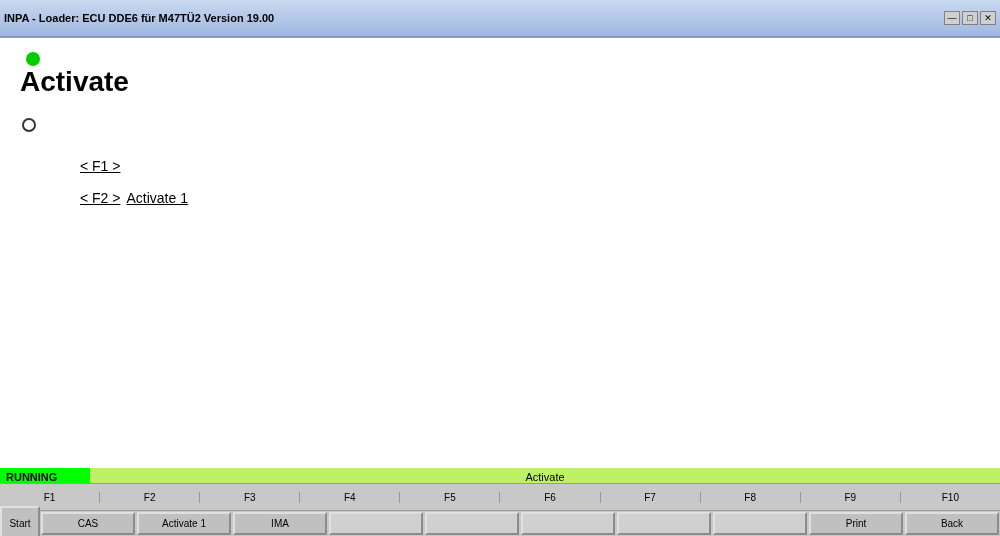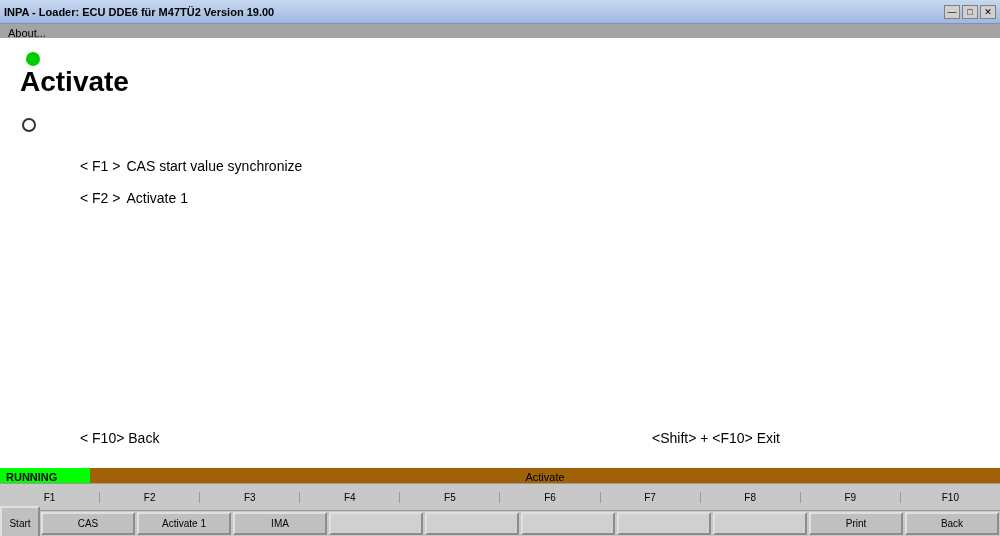--- a/index.html
+++ b/index.html
@@ -1,21 +1,21 @@
 <!DOCTYPE html>
 <html><head>
   <meta charset="utf-8">
   <style>
     * { margin: 0; padding: 0; box-sizing: border-box; }
     body { width: 1000px; height: 536px; background: #fff; font-family: Arial, sans-serif; font-size: 13px; overflow: hidden; position: relative; }
 
     
     .title-bar {
       background: linear-gradient(to bottom, #c8d8f0 0%, #a0b8e0 100%);
-      height: 24px;
+      height: 37px;
       display: flex;
       align-items: center;
       justify-content: space-between;
       padding: 0 4px;
       border-bottom: 1px solid #8090c0;
     }
     .title-bar-text {
       font-size: 11px;
       font-weight: bold;
       color: #000;
@@ -79,20 +79,21 @@
       margin: 10px 0 0 60px;
     }
 
     .menu-entry {
       font-size: 14px;
       color: #000;
       margin-bottom: 16px;
       display: flex;
       align-items: center;
       gap: 6px;
+      text-decoration: underline;
     }
 
     .menu-entry .key {
       font-size: 14px;
       color: #000;
     }
 
     .menu-entry .label {
       font-size: 14px;
       color: #000;
@@ -104,21 +105,21 @@
       margin-bottom: 12px;
     }
 
     
     .status-bar {
       position: absolute;
       bottom: 50px;
       left: 0;
       right: 0;
       height: 18px;
-      background: #a16207;
+      background: #bef264;
       display: flex;
       align-items: center;
     }
 
     .status-running {
       background: #00ff00;
       color: #000;
       font-size: 11px;
       font-weight: bold;
       padding: 0 6px;
@@ -245,36 +246,28 @@
 
     <div class="indicator-dot"></div>
 
     <div class="page-title">Activate</div>
 
     <div class="radio-indicator"></div>
 
     <div class="menu-entries">
       <div class="menu-entry">
         <span class="key">&lt; F1 &gt;</span>
-        <span class="label">CAS start value synchronize</span>
       </div>
       <div class="menu-entry">
         <span class="key">&lt; F2 &gt;</span>
         <span class="label">Activate 1</span>
       </div>
     </div>
 
     <div class="bottom-shortcuts">
-      <div style="display:flex; justify-content:space-between; padding-right: 200px;">
-        <div class="shortcut-entry">
-          <span>&lt; F10&gt;  </span>
-          <span>Back</span>
-        </div>
-        <div class="shortcut-entry">&lt;Shift&gt; + &lt;F10&gt;  Exit</div>
-      </div>
     </div>
   </div>
 </div>
 
 <div class="status-bar">
   <div class="status-running">RUNNING</div>
   <div class="status-center">Activate</div>
 </div>
 
 <div class="fkey-bar">

